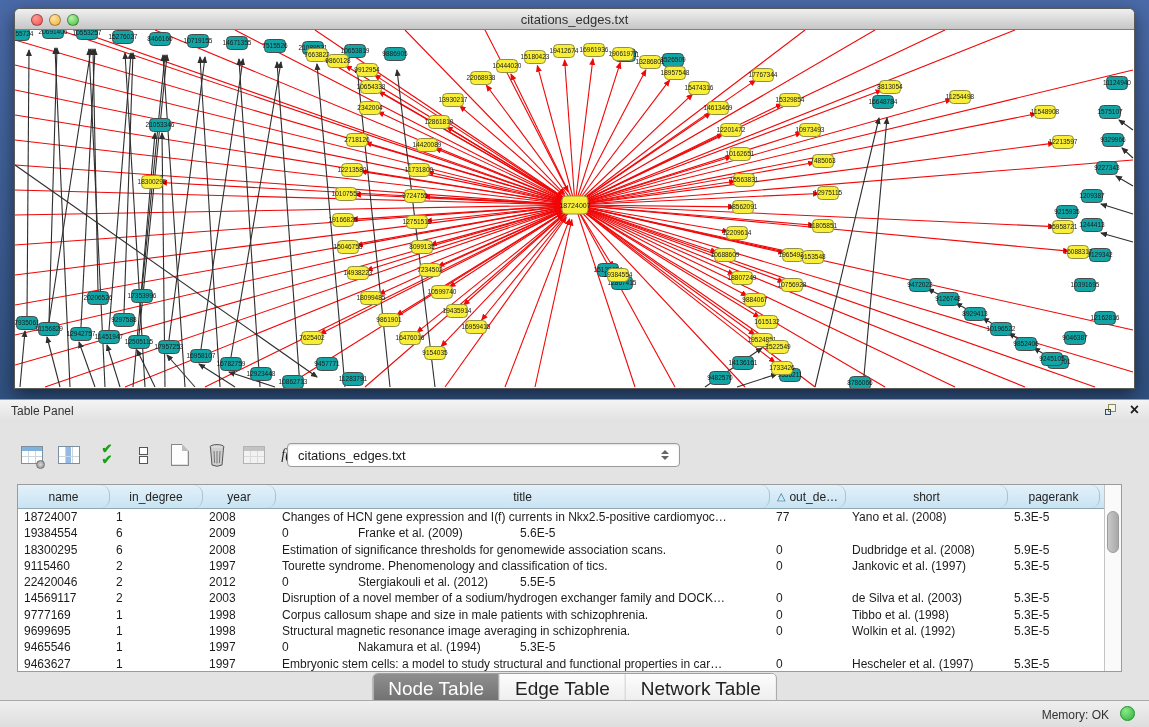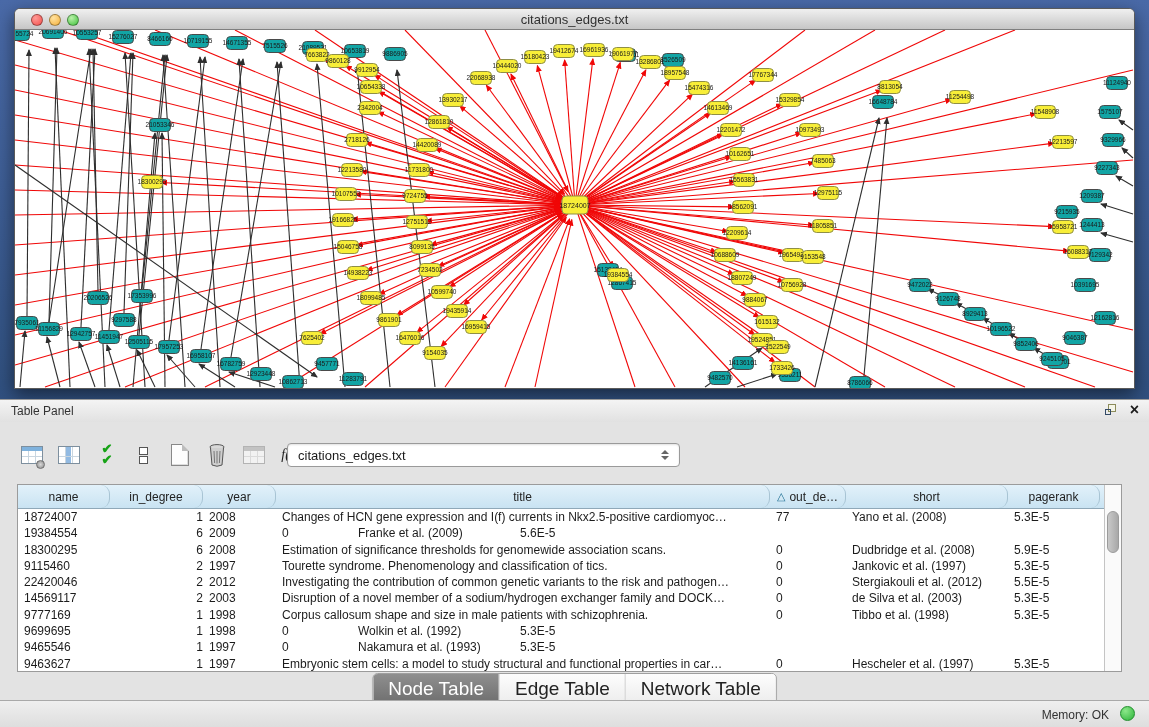--- a/index.html
+++ b/index.html
@@ -73,21 +73,21 @@
     border:1px solid #9b9b9b; background:#fff; display:flex; }
   .grid { flex:1; overflow:hidden; }
   .grid-header { display:flex; height:24px; background:linear-gradient(#e2f1fa,#c9e3f2);
     border-bottom:1px solid #8fa8b8; }
   .gh-cell { font-size:12px; color:#222; display:flex; align-items:center; justify-content:center;
     border-right:1px solid #a8c4d4; height:100%; overflow:hidden; white-space:nowrap;border-radius:9px; }
   .gh-cell .sort { color:#1f6f93; margin-right:4px; font-size:11px; }
   .grid-body .row { display:flex; height:16.3px; background:#fff; }
   .gb-cell { font-size:12px; color:#1c1c1c; padding:0 0 0 6px; white-space:nowrap; overflow:hidden;
     line-height:16.3px; }
-  .c0{width:92px;} .c1{width:93px;text-align:right;} .c2{width:73px;} .c3{width:494px;} .c4{width:76px;} .c5{width:162px;} .c6{width:92px;}
+  .c0{width:92px;} .c1{width:93px;} .c2{width:73px;} .c3{width:494px;} .c4{width:76px;} .c5{width:162px;} .c6{width:92px;}
   .vscroll { width:17px; background:#fafafa; border-left:1px solid #c4c4c4; position:relative; }
   .vthumb { position:absolute; left:2px; top:26px; width:12px; height:42px; border-radius:7px;
     background:linear-gradient(to right,#c9c9c9,#a8a8a8); border:1px solid #9b9b9b; }
 
   
   .tabs { position:absolute; left:50%; transform:translateX(-50%); top:251px; display:flex;
     border:1px solid #9f9f9f; border-radius:5px; overflow:hidden; background:#fff;
     box-shadow:0 1px 1px rgba(0,0,0,.15); }
   .tab { font-size:19px; color:#222; padding:4px 15px; background:linear-gradient(#fdfdfd,#ececec);
     border-right:1px solid #c2c2c2; }
@@ -877,21 +877,20 @@
               <div class="gb-cell c2">1997</div>
               <div class="gb-cell c3">Tourette syndrome. Phenomenology and classification of tics.</div>
               <div class="gb-cell c4">0</div>
               <div class="gb-cell c5">Jankovic et al. (1997)</div>
               <div class="gb-cell c6">5.3E-5</div>
             </div>
             <div class="row">
               <div class="gb-cell c0">22420046</div>
               <div class="gb-cell c1">2</div>
               <div class="gb-cell c2">2012</div>
-              <div class="gb-cell c3">Investigating the contribution of common genetic variants to the risk and pathogen…</div>
               <div class="gb-cell c4">0</div>
               <div class="gb-cell c5">Stergiakouli et al. (2012)</div>
               <div class="gb-cell c6">5.5E-5</div>
             </div>
             <div class="row">
               <div class="gb-cell c0">14569117</div>
               <div class="gb-cell c1">2</div>
               <div class="gb-cell c2">2003</div>
               <div class="gb-cell c3">Disruption of a novel member of a sodium/hydrogen exchanger family and DOCK…</div>
               <div class="gb-cell c4">0</div>
@@ -904,30 +903,31 @@
               <div class="gb-cell c2">1998</div>
               <div class="gb-cell c3">Corpus callosum shape and size in male patients with schizophrenia.</div>
               <div class="gb-cell c4">0</div>
               <div class="gb-cell c5">Tibbo et al. (1998)</div>
               <div class="gb-cell c6">5.3E-5</div>
             </div>
             <div class="row">
               <div class="gb-cell c0">9699695</div>
               <div class="gb-cell c1">1</div>
               <div class="gb-cell c2">1998</div>
+              <div class="gb-cell c3">Structural magnetic resonance image averaging in schizophrenia.</div>
               <div class="gb-cell c4">0</div>
               <div class="gb-cell c5">Wolkin et al. (1992)</div>
               <div class="gb-cell c6">5.3E-5</div>
             </div>
             <div class="row">
               <div class="gb-cell c0">9465546</div>
               <div class="gb-cell c1">1</div>
               <div class="gb-cell c2">1997</div>
               <div class="gb-cell c4">0</div>
-              <div class="gb-cell c5">Nakamura et al. (1993)</div>
+              <div class="gb-cell c5">Nakamura et al. (1994)</div>
               <div class="gb-cell c6">5.3E-5</div>
             </div>
             <div class="row">
               <div class="gb-cell c0">9463627</div>
               <div class="gb-cell c1">1</div>
               <div class="gb-cell c2">1997</div>
               <div class="gb-cell c3">Embryonic stem cells: a model to study structural and functional properties in car…</div>
               <div class="gb-cell c4">0</div>
               <div class="gb-cell c5">Hescheler et al. (1997)</div>
               <div class="gb-cell c6">5.3E-5</div>

